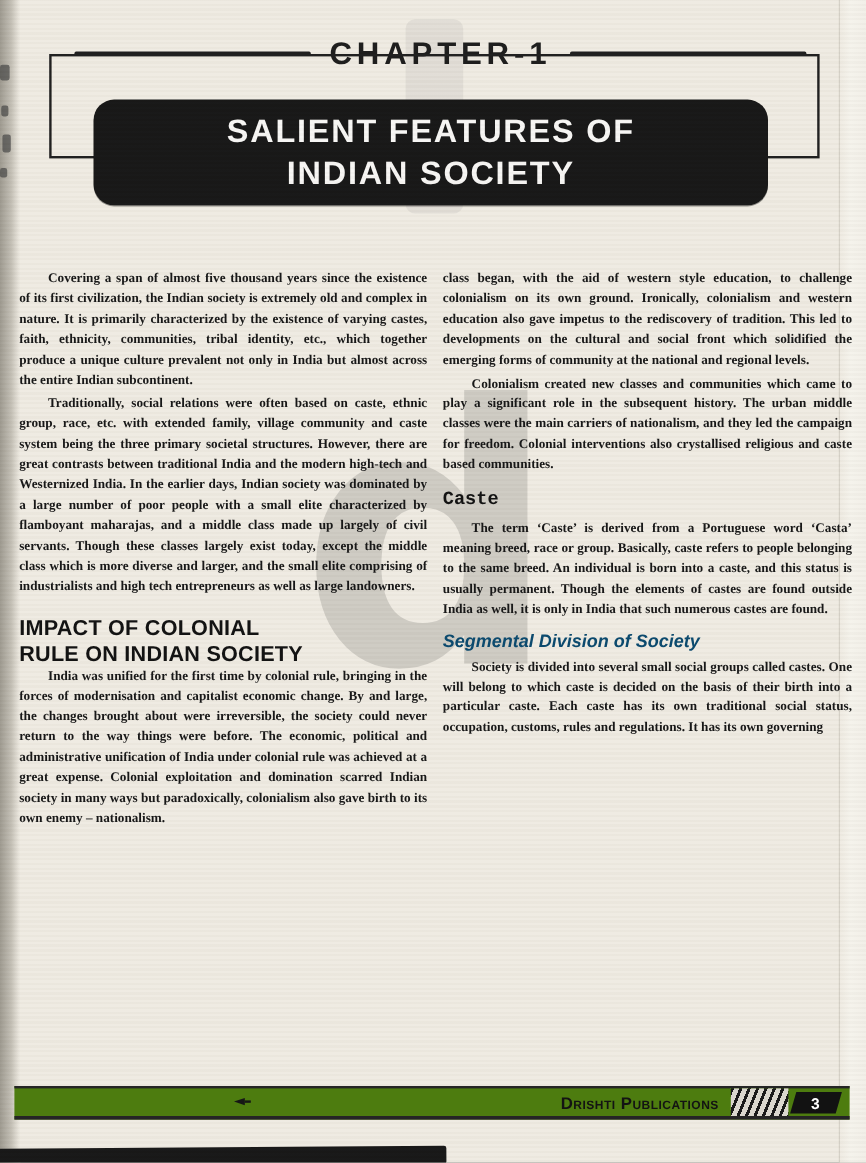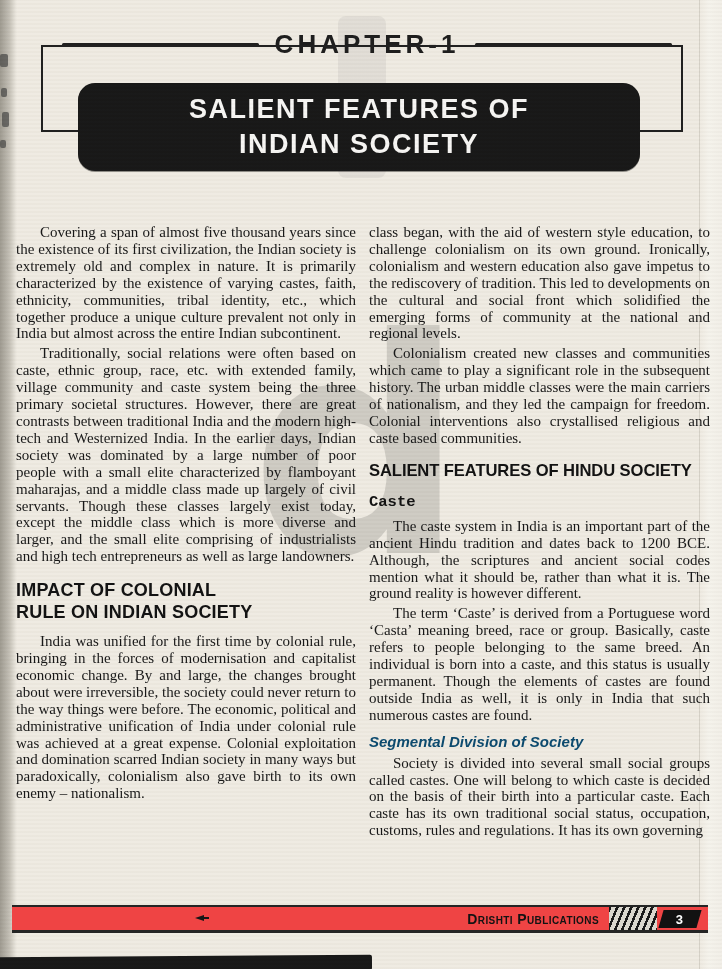--- a/index.html
+++ b/index.html
@@ -59,42 +59,42 @@
     white-space:nowrap;
   }
   
   .columns{
     position:absolute;left:16px;top:224px;width:694px;
     display:flex;gap:13px;z-index:2;
   }
   .col{width:340px;}
   .col.right{flex:1;}
   .col p{
-    margin:0 0 3px 0;font-size:15px;line-height:16.9px;
-    text-align:justify;color:#181818;
+    margin:0 0 3px 0;font-size:11px;line-height:16.9px;
+    text-align:justify;color:#181818;font-weight:bold;
   }
   .col p.indent{text-indent:24px;}
   h2.sec{
     font-family:"Liberation Sans", sans-serif;font-weight:bold;color:#131313;
-    font-size:18px;line-height:22px;margin:14px 0 10px 0;white-space:pre-line;
+    font-size:18px;line-height:22px;margin:14px 0 0 0;white-space:pre-line;
     letter-spacing:.2px;
   }
   h2.sec.one-line{font-size:16.6px;letter-spacing:-0.1px;margin:13px 0 8px 0;white-space:nowrap;}
   h3.sub{
     font-family:Liberation Mono, monospace;font-weight:bold;color:#131313;
     font-size:15.5px;margin:11px 0 7px 0;
   }
   h4.subi{
     font-family:"Liberation Sans", sans-serif;font-weight:bold;font-style:italic;
     color:#0c4a6e;font-size:15px;margin:9px 0 5px 0;
   }
   
   .footer-band{
     position:absolute;left:12px;top:905px;width:696px;height:23px;
-    background:#ef4444;border-top:2px solid #252525;border-bottom:3px solid #252525;
+    background:#4d7c0f;border-top:2px solid #252525;border-bottom:3px solid #252525;
     z-index:3;
   }
   .arrow-mark{position:absolute;left:183px;top:8px;width:0;height:0;
     border-right:9px solid #161616;border-top:3px solid transparent;border-bottom:3px solid transparent;}
   .arrow-tail{position:absolute;left:192px;top:10px;width:5px;height:2px;background:#161616;}
   .footer-right{
     position:absolute;right:3px;top:0;height:100%;
     display:flex;align-items:center;
   }
   .publisher{
@@ -151,23 +151,21 @@
       <p class="indent">Covering a span of almost five thousand years since the existence of its first civilization, the Indian society is extremely old and complex in nature. It is primarily characterized by the existence of varying castes, faith, ethnicity, communities, tribal identity, etc., which together produce a unique culture prevalent not only in India but almost across the entire Indian subcontinent.</p>
       <p class="indent">Traditionally, social relations were often based on caste, ethnic group, race, etc. with extended family, village community and caste system being the three primary societal structures. However, there are great contrasts between traditional India and the modern high-tech and Westernized India. In the earlier days, Indian society was dominated by a large number of poor people with a small elite characterized by flamboyant maharajas, and a middle class made up largely of civil servants. Though these classes largely exist today, except the middle class which is more diverse and larger, and the small elite comprising of industrialists and high tech entrepreneurs as well as large landowners.</p>
       <h2 class="sec">IMPACT OF COLONIAL
 RULE ON INDIAN SOCIETY</h2>
       <p class="indent">India was unified for the first time by colonial rule, bringing in the forces of modernisation and capitalist economic change. By and large, the changes brought about were irreversible, the society could never return to the way things were before. The economic, political and administrative unification of India under colonial rule was achieved at a great expense. Colonial exploitation and domination scarred Indian society in many ways but paradoxically, colonialism also gave birth to its own enemy – nationalism.</p>
     </section>
 
     <section class="col right">
       <p>class began, with the aid of western style education, to challenge colonialism on its own ground. Ironically, colonialism and western education also gave impetus to the rediscovery of tradition. This led to developments on the cultural and social front which solidified the emerging forms of community at the national and regional levels.</p>
       <p class="indent">Colonialism created new classes and communities which came to play a significant role in the subsequent history. The urban middle classes were the main carriers of nationalism, and they led the campaign for freedom. Colonial interventions also crystallised religious and caste based communities.</p>
-      <h2 class="sec one-line">SALIENT FEATURES OF HINDU SOCIETY</h2>
       <h3 class="sub">Caste</h3>
-      <p class="indent">The caste system in India is an important part of the ancient Hindu tradition and dates back to 1200 BCE. Although, the scriptures and ancient social codes mention what it should be, rather than what it is. The ground reality is however different.</p>
       <p class="indent">The term ‘Caste’ is derived from a Portuguese word ‘Casta’ meaning breed, race or group. Basically, caste refers to people belonging to the same breed. An individual is born into a caste, and this status is usually permanent. Though the elements of castes are found outside India as well, it is only in India that such numerous castes are found.</p>
       <h4 class="subi">Segmental Division of Society</h4>
       <p class="indent">Society is divided into several small social groups called castes. One will belong to which caste is decided on the basis of their birth into a particular caste. Each caste has its own traditional social status, occupation, customs, rules and regulations. It has its own governing</p>
     </section>
   </div>
 
   <div class="footer-band">
     <span class="arrow-mark"></span>
     <span class="arrow-tail"></span>
     <div class="footer-right">

